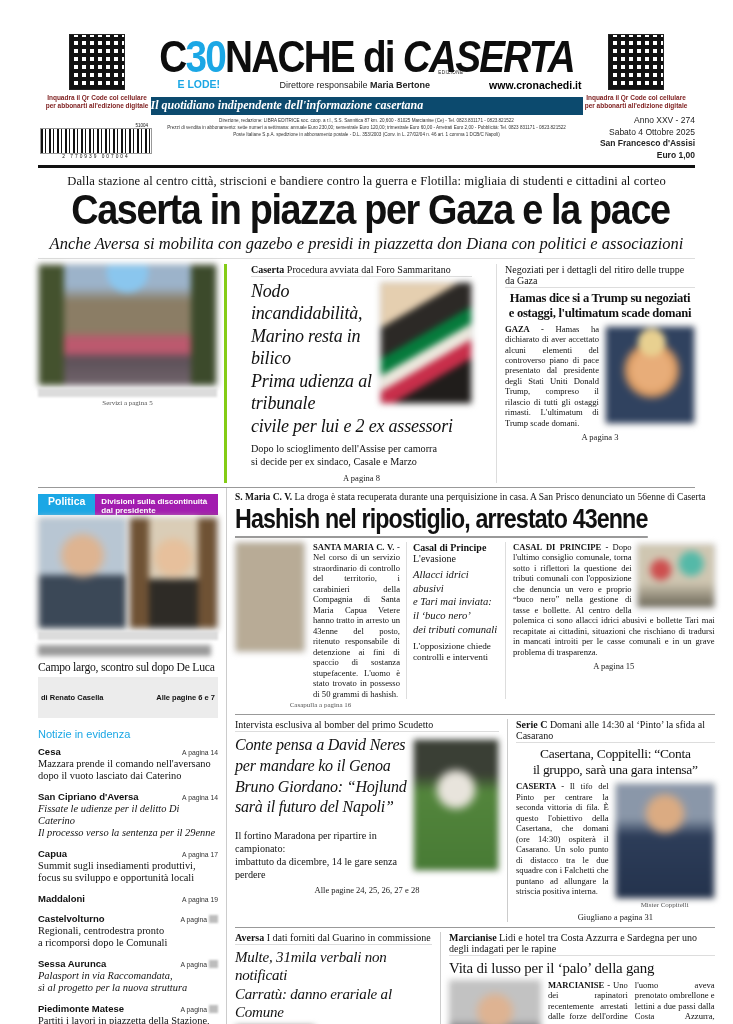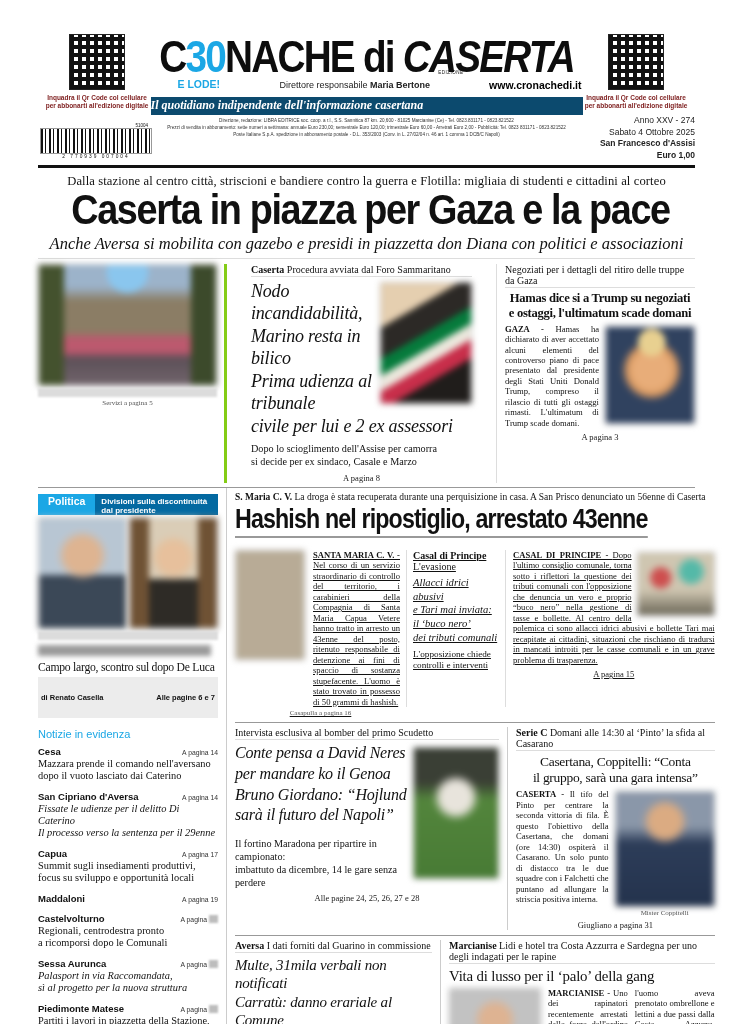--- a/index.html
+++ b/index.html
@@ -90,21 +90,21 @@
     background-color:#31425e; }
 
   
   .lower { display:grid; grid-template-columns:188px 1fr; }
   .leftcol { padding:6px 8px 0 0; }
   .maincol { border-left:1px solid #ccc; padding:4px 0 0 8px; }
 
   
   .pol-head { display:flex; font-family:"Liberation Sans",sans-serif; font-weight:bold;justify-content:center; }
   .pol-label { background:#1ba7e5; color:#fff; font-size:10.5px; padding:1px 10px 2px; }
-  .pol-strip { background:#0369a1; color:#fff; font-size:8px; flex:1; padding:3px 4px 0 6px; }
+  .pol-strip { background:#a21caf; color:#fff; font-size:8px; flex:1; padding:3px 4px 0 6px; }
   .pol-photos { display:flex; gap:2px; margin-top:2px; }
   .ph-man { width:50%; height:112px;
     background: radial-gradient(circle at 50% 34%, #dcb493 0 20%, transparent 30%),
       linear-gradient(180deg,#b9c6d2 0 52%, #3c4856 52%);
     background-color:#a9b6c2; }
   .ph-woman { width:50%; height:112px;
     background: radial-gradient(circle at 50% 36%, #e5c09e 0 18%, transparent 28%),
       linear-gradient(90deg,#6e5236 0 22%, transparent 22% 78%, #6e5236 78%),
       linear-gradient(180deg,#d9cdb8 0 55%, #2e2b26 55%);
     background-color:#cbbfa9; }
@@ -119,21 +119,21 @@
   .ev-place { font-weight:bold; font-size:9.5px; }
   .ev-page { font-size:6.8px; color:#333; display:flex; align-items:center; gap:2px; }
   .ev-blur { width:9px; height:8px; background:#bdbdbd; filter:blur(1px); display:inline-block; }
   .ev-text { font-size:10.4px; line-height:1.18; margin-top:1px; }
   .ev-text.it { font-style:italic; }
 
   
   .hash-kick { font-size:9.5px; border-bottom:0; margin-bottom:1px; }
   .h-hash { display:inline-block; transform:scaleX(.86); transform-origin:left;
     font-family:"Liberation Sans",sans-serif; font-weight:bold; font-size:27px; letter-spacing:-1px; white-space:nowrap; border-bottom:2px solid #999; padding-bottom:1px; }
-  .hash-cols { display:grid; grid-template-columns:72px 99px 100px 1fr; margin-top:12px;text-decoration:underline; }
+  .hash-cols { display:grid; grid-template-columns:72px 99px 100px 1fr; margin-top:4px; }
   .ph-drug { width:70px; height:110px;
     background: radial-gradient(circle at 45% 30%, #caa37e 0 16%, transparent 24%),
       linear-gradient(180deg,#cfc4b0 0 40%, #403a32 60%, #2b2username 0);
     background-color:#b7ab97; }
   .hash-c2 { padding:0 6px; }
   .hash-c3 { border-left:1px solid #ddd; border-right:1px solid #ddd; padding:0 6px; }
   .h-allacci { font-style:italic; font-size:10.6px; line-height:1.3; margin-top:3px; }
   .dek-allacci { font-size:9.2px; line-height:1.2; margin-top:4px; }
   .hash-c4 { padding-left:7px; }
   .ph-casal { float:right; width:78px; height:64px; margin:2px 0 2px 5px;

